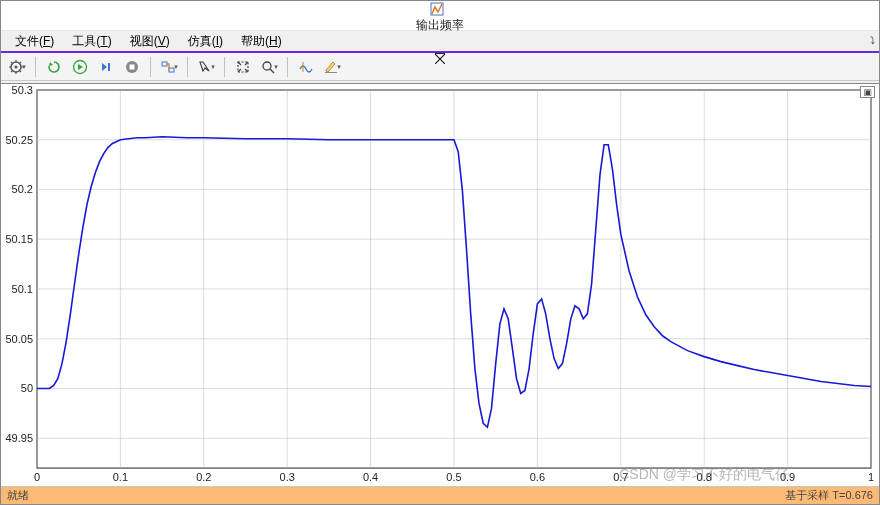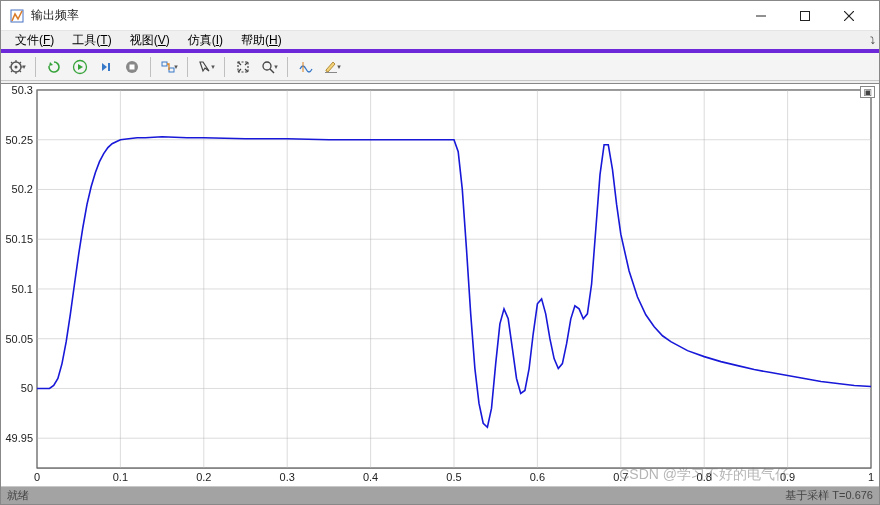--- a/index.html
+++ b/index.html
@@ -1,30 +1,30 @@
 <!DOCTYPE html>
 <html><head>
 <meta charset="utf-8">
 <style>
   * { box-sizing: border-box; margin: 0; padding: 0; }
   body { font-family: "Microsoft YaHei", "Segoe UI", Tahoma, sans-serif; font-size: 12px; background: #f0f0f0; width: 880px; height: 505px; overflow: hidden; border: 1px solid #888; position: relative; }
-  .titlebar { height: 30px; background: #fff; display: flex; align-items: center; padding: 0 8px; border-bottom: 1px solid #e5e5e5; }
+  .titlebar { height: 30px; background: #fff; display: flex; align-items: center; padding: 0 8px; border-bottom: 1px solid #e5e5e5; flex-direction: column; }
   .titlebar .icon { width: 16px; height: 16px; margin-right: 6px; }
   .titlebar .title { flex: 0 0 auto; color: #222; }
   .titlebar .spacer { flex: 1; }
   .winbtn { width: 44px; height: 28px; display: flex; align-items: center; justify-content: center; cursor: pointer; }
-  .menubar { height: 22px; background: #f0f0f0; display: flex; align-items: center; padding: 0 6px; border-bottom: 4px solid #6d28d9; gap: 2px; position: relative; }
+  .menubar { height: 22px; background: #f0f0f0; display: flex; align-items: center; padding: 0 6px; border-bottom: 2px solid #6d28d9; gap: 2px; position: relative; }
   .menuitem { padding: 2px 8px; cursor: pointer; }
   .menuitem .mn-key { text-decoration: underline; }
   .menubar .rcorner { position: absolute; right: 4px; top: 4px; font-size: 10px; color: #333; }
   .toolbar { height: 28px; background: #f4f4f4; display: flex; align-items: center; padding: 0 4px; border-bottom: 1px solid #c8c8c8; gap: 2px; }
   .tbtn { width: 24px; height: 24px; display: flex; align-items: center; justify-content: center; border: 1px solid transparent; border-radius: 2px; cursor: pointer; }
   .tsep { width: 1px; height: 20px; background: #c0c0c0; margin: 0 4px; }
   .plot-area { position: absolute; top: 82px; left: 0; right: 0; bottom: 18px; background: #fff; border-top: 1px solid #888; }
-  .statusbar { position: absolute; bottom: 0; left: 0; right: 0; height: 18px; background: #a3a3a3; border-top: 1px solid #c8c8c8; display: flex; align-items: center; padding: 0 6px; font-size: 11px; color: #444; gap: 18px; }
+  .statusbar { position: absolute; bottom: 0; left: 0; right: 0; height: 18px; background: #fdba74; border-top: 1px solid #c8c8c8; display: flex; align-items: center; padding: 0 6px; font-size: 11px; color: #444; gap: 18px; }
   .statusbar .sb-left { flex: 0 0 auto; }
   .statusbar .sb-spacer { flex: 1; }
   .statusbar .sb-right { flex: 0 0 auto; }
   .watermark { position: absolute; right: 90px; bottom: 20px; color: rgba(120,120,120,0.55); font-size: 14px; pointer-events: none; font-family: "Microsoft YaHei", sans-serif; }
   svg .gridline { stroke: #b8b8b8; stroke-width: 0.5; }
   svg .ticklabel { fill: #222; font-size: 11px; font-family: Tahoma, sans-serif; }
   svg .signal { stroke: #1818d8; stroke-width: 1.6; fill: none; }
 </style>
 </head>
 <body>

